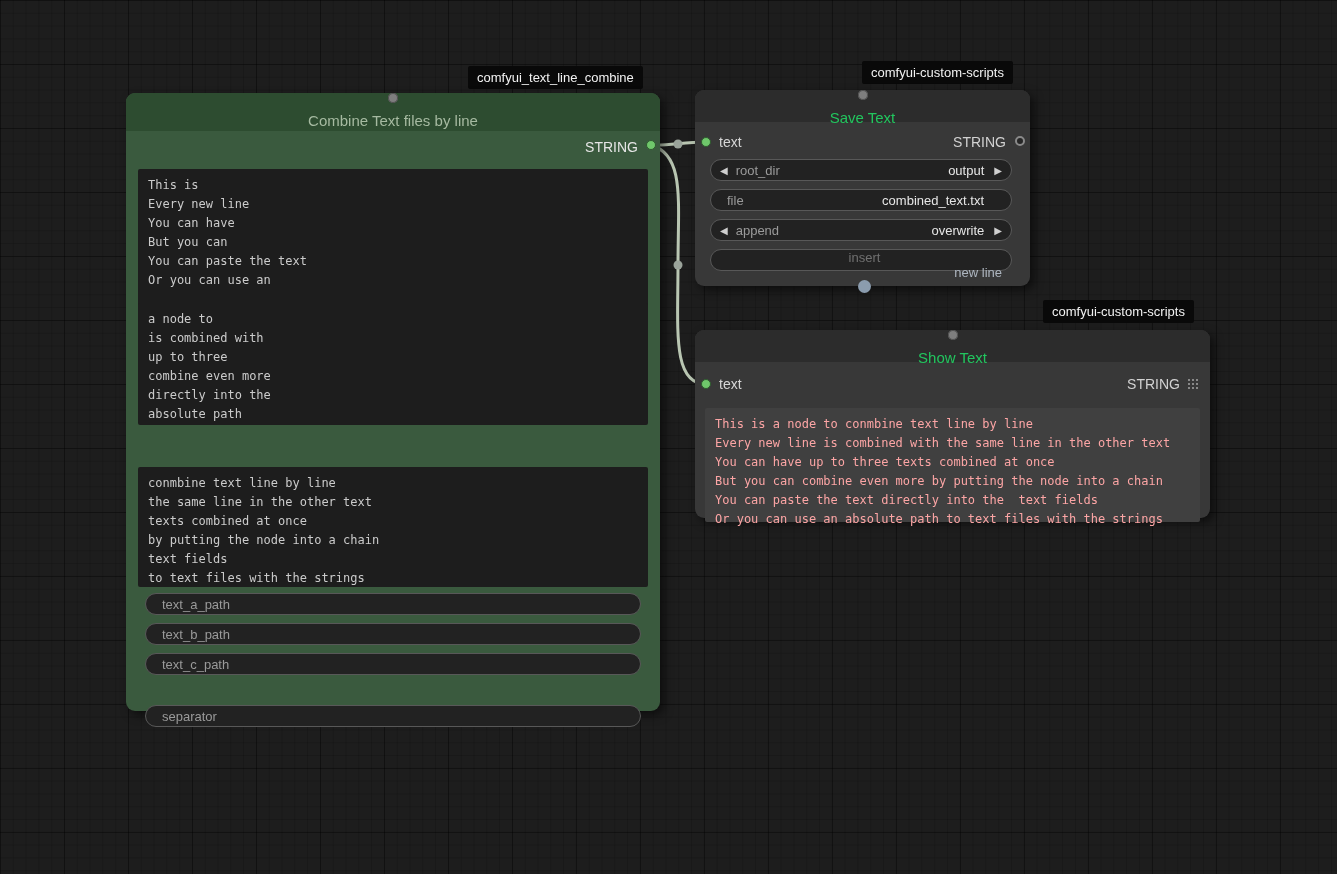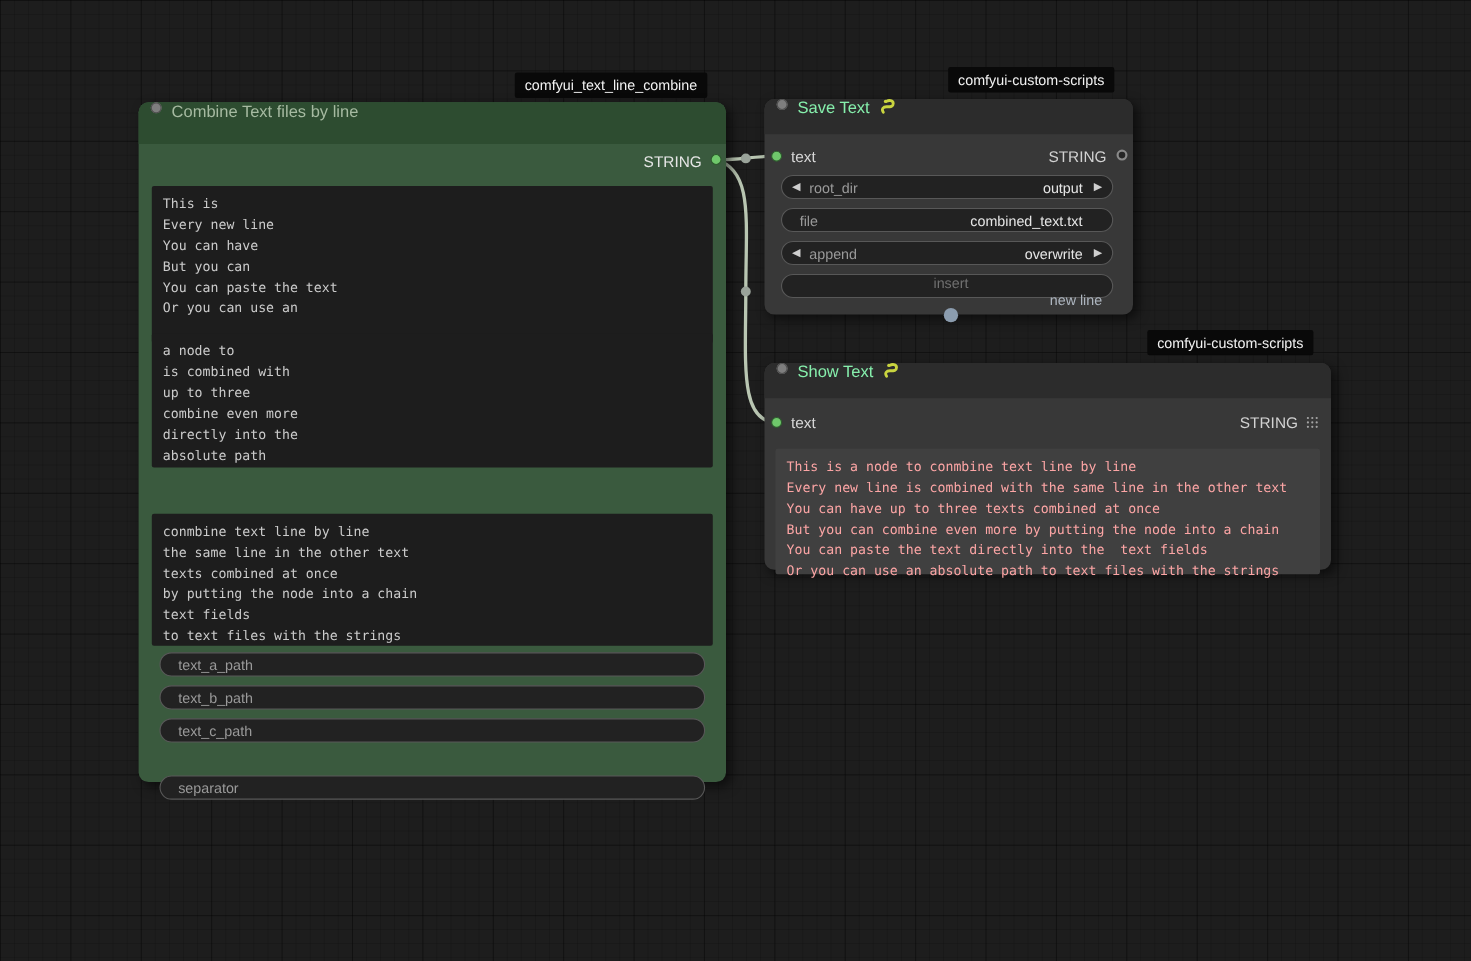--- a/index.html
+++ b/index.html
@@ -16,22 +16,23 @@
     background-size:64px 64px, 64px 64px, 12.8px 12.8px, 12.8px 12.8px;
   }
   .wires { position:absolute; left:0; top:0; }
   .node {
     position:absolute; border-radius:9px;
     box-shadow:4px 4px 10px rgba(0,0,0,0.55);
   }
   .node-title {
     position:absolute; left:0; right:0; top:0; height:32px;
     border-radius:9px 9px 0 0;
-    display:flex; gap:9px; padding:0 11px;
+    display:flex; align-items:center; gap:9px; padding:0 11px;
     font-size:15px;
+    flex-direction:column;
   }
   .collapse-dot {
     width:10px; height:10px; border-radius:50%;
     background:#7e7e7e; box-shadow:inset 0 0 0 1px #4f4f4f;
     flex:0 0 auto;
   }
   .slot-row {
     position:absolute; left:0; right:0; height:24px;
     display:flex; align-items:center; font-size:14px; color:#d6d6d6;
   }
@@ -64,21 +65,21 @@
   }
   .type-badge {
     position:absolute; background:#090909; color:#f2f2f2;
     font-size:13px; padding:3px 9px; border-radius:2px; line-height:17px;
   }
   
   #node-combine { background:#3a5a3e; }
   #node-combine .node-title { background:#2d4c30; color:#a6baa1; height:38px; }
   
   #node-save, #node-show { background:#383838; }
-  #node-save .node-title, #node-show .node-title { background:#2c2c2c; color:#86efac; }
+  #node-save .node-title, #node-show .node-title { background:#2c2c2c; color:#22c55e; }
   #node-show .mono-box { background:#404040; color:#fca5a5; overflow:visible; }
   .grid-icon {
     display:inline-grid; grid-template-columns:repeat(3,2px);
     grid-auto-rows:2px; gap:2px; margin-left:8px;
   }
   .grid-icon i { background:#a5a5a5; border-radius:1px; }
 </style>
 </head>
 <body>
 

